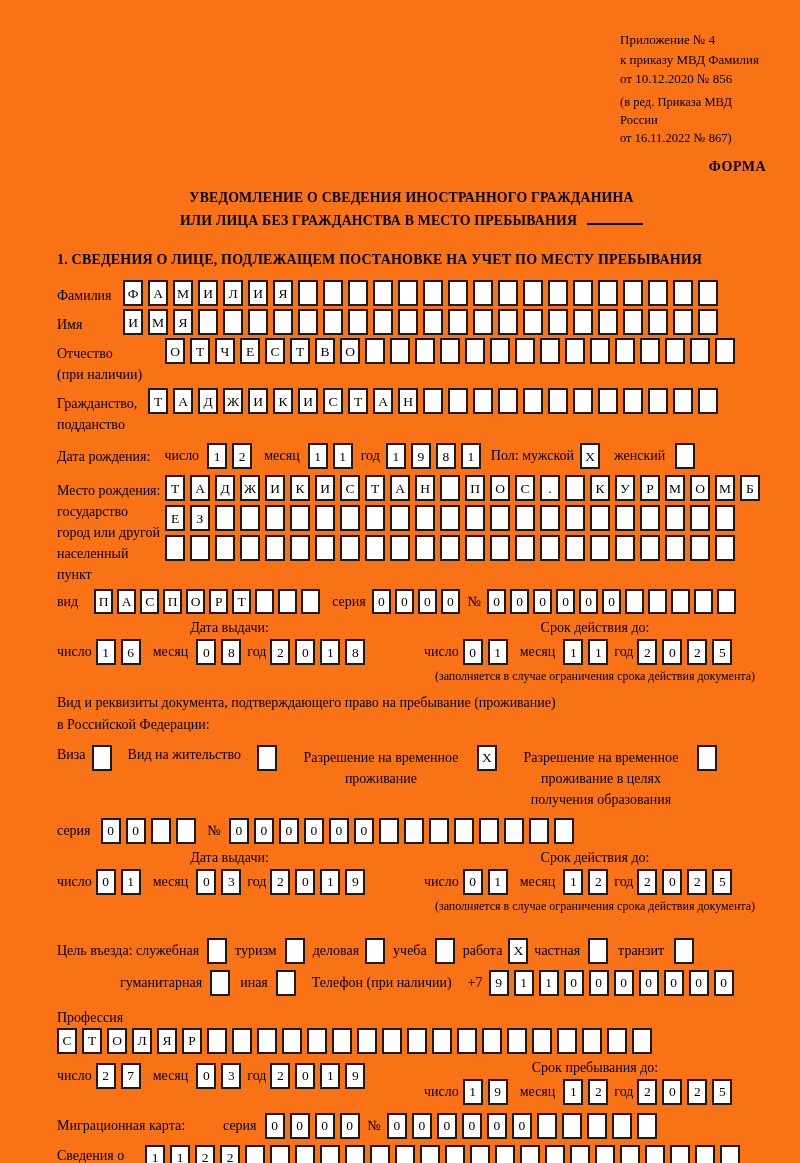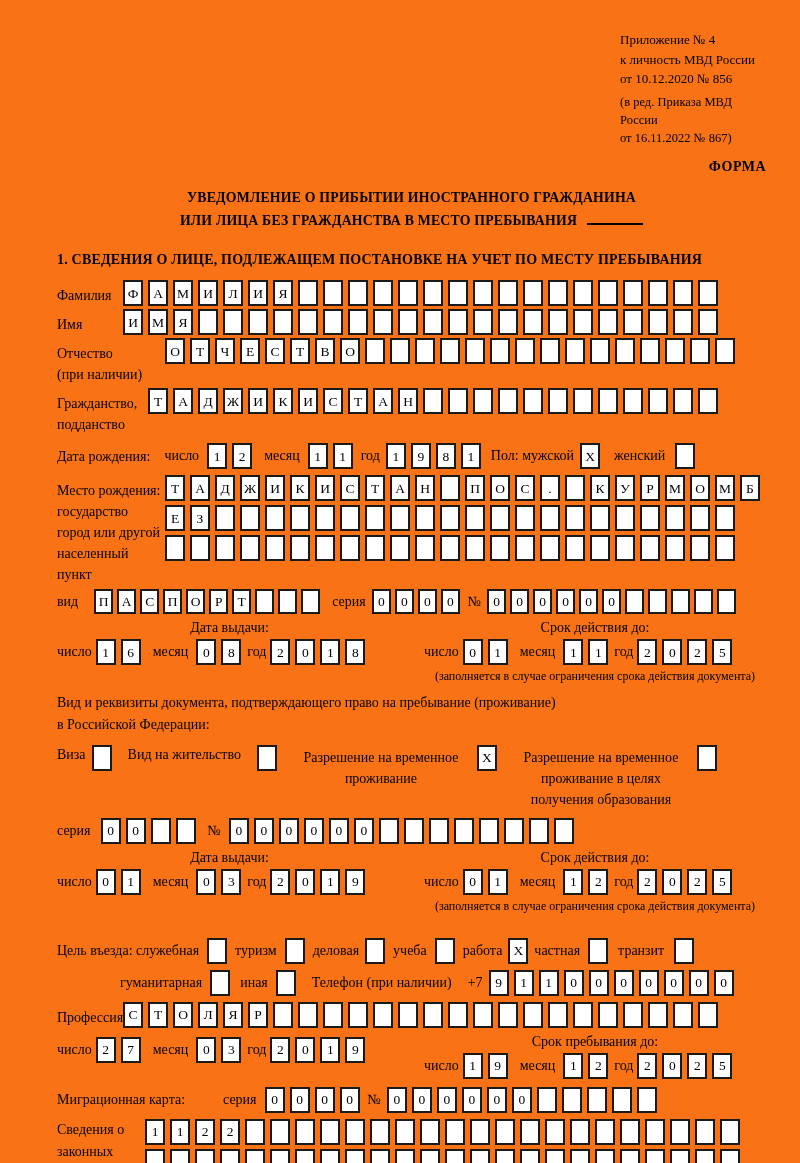--- a/index.html
+++ b/index.html
@@ -54,31 +54,31 @@
   .legal-label { width:88px; flex:0 0 auto; font-size:14px; line-height:1.6; }
   .legal-right { flex:1 1 auto; }
 </style>
 </head>
 <body>
 
 <div class="page">
 
   <div class="annex">
     <div>Приложение № 4</div>
-    <div>к личность МВД России</div>
+    <div>к приказу МВД Фамилия</div>
     <div>от 10.12.2020 № 856</div>
     <div class="annex-note">
       <div>(в ред. Приказа МВД России</div>
       <div>от 16.11.2022 № 867)</div>
     </div>
   </div>
   <div class="form-label">ФОРМА</div>
 
   <div class="title">
-    <div>УВЕДОМЛЕНИЕ О ПРИБЫТИИ ИНОСТРАННОГО ГРАЖДАНИНА</div>
+    <div>УВЕДОМЛЕНИЕ О СВЕДЕНИЯ ИНОСТРАННОГО ГРАЖДАНИНА</div>
     <div>
       <span>ИЛИ ЛИЦА БЕЗ ГРАЖДАНСТВА В МЕСТО ПРЕБЫВАНИЯ</span><span class="title-underline"></span>
     </div>
   </div>
 
   <div class="section-heading">1. СВЕДЕНИЯ О ЛИЦЕ, ПОДЛЕЖАЩЕМ ПОСТАНОВКЕ НА УЧЕТ ПО МЕСТУ ПРЕБЫВАНИЯ</div>
 
   <div class="frow" style="margin-top:12px;">
     <div class="flabel w66">Фамилия</div>
     <div class="cells">
@@ -553,21 +553,21 @@
         <span class="cell">0</span>
         <span class="cell">0</span>
         <span class="cell">0</span>
         <span class="cell">0</span>
         <span class="cell">0</span>
         <span class="cell">0</span>
         <span class="cell">0</span>
       </span>
   </div>
 
-  <div class="frow" style="margin-top:6px;">
+  <div class="frow" style="margin-top:6px;flex-direction:column;">
     <div class="flabel w66">Профессия</div>
     <div class="cells">
         <span class="cell">С</span>
         <span class="cell">Т</span>
         <span class="cell">О</span>
         <span class="cell">Л</span>
         <span class="cell">Я</span>
         <span class="cell">Р</span>
         <span class="cell"></span>
         <span class="cell"></span>

